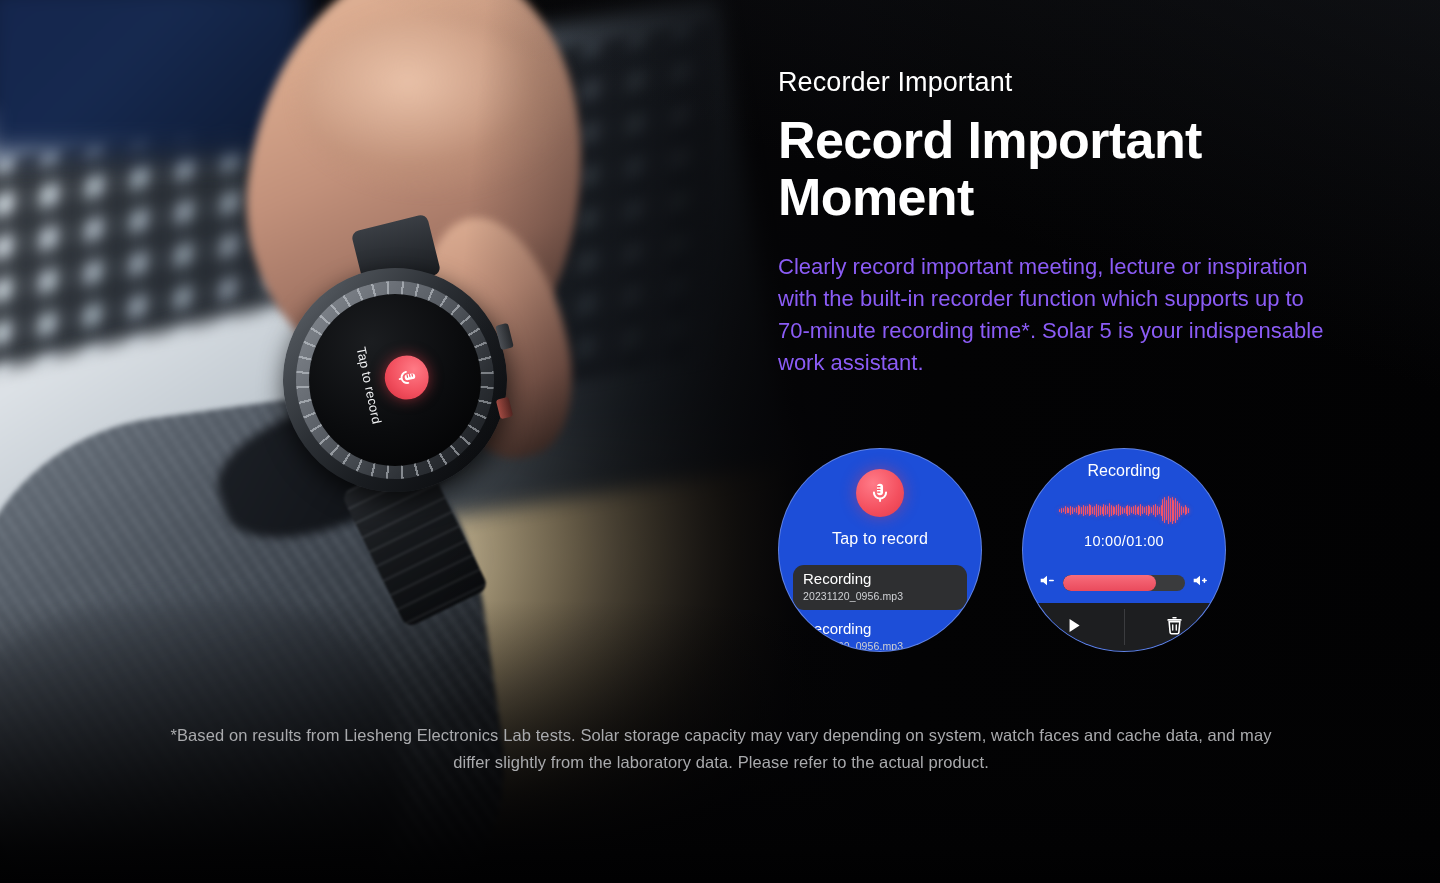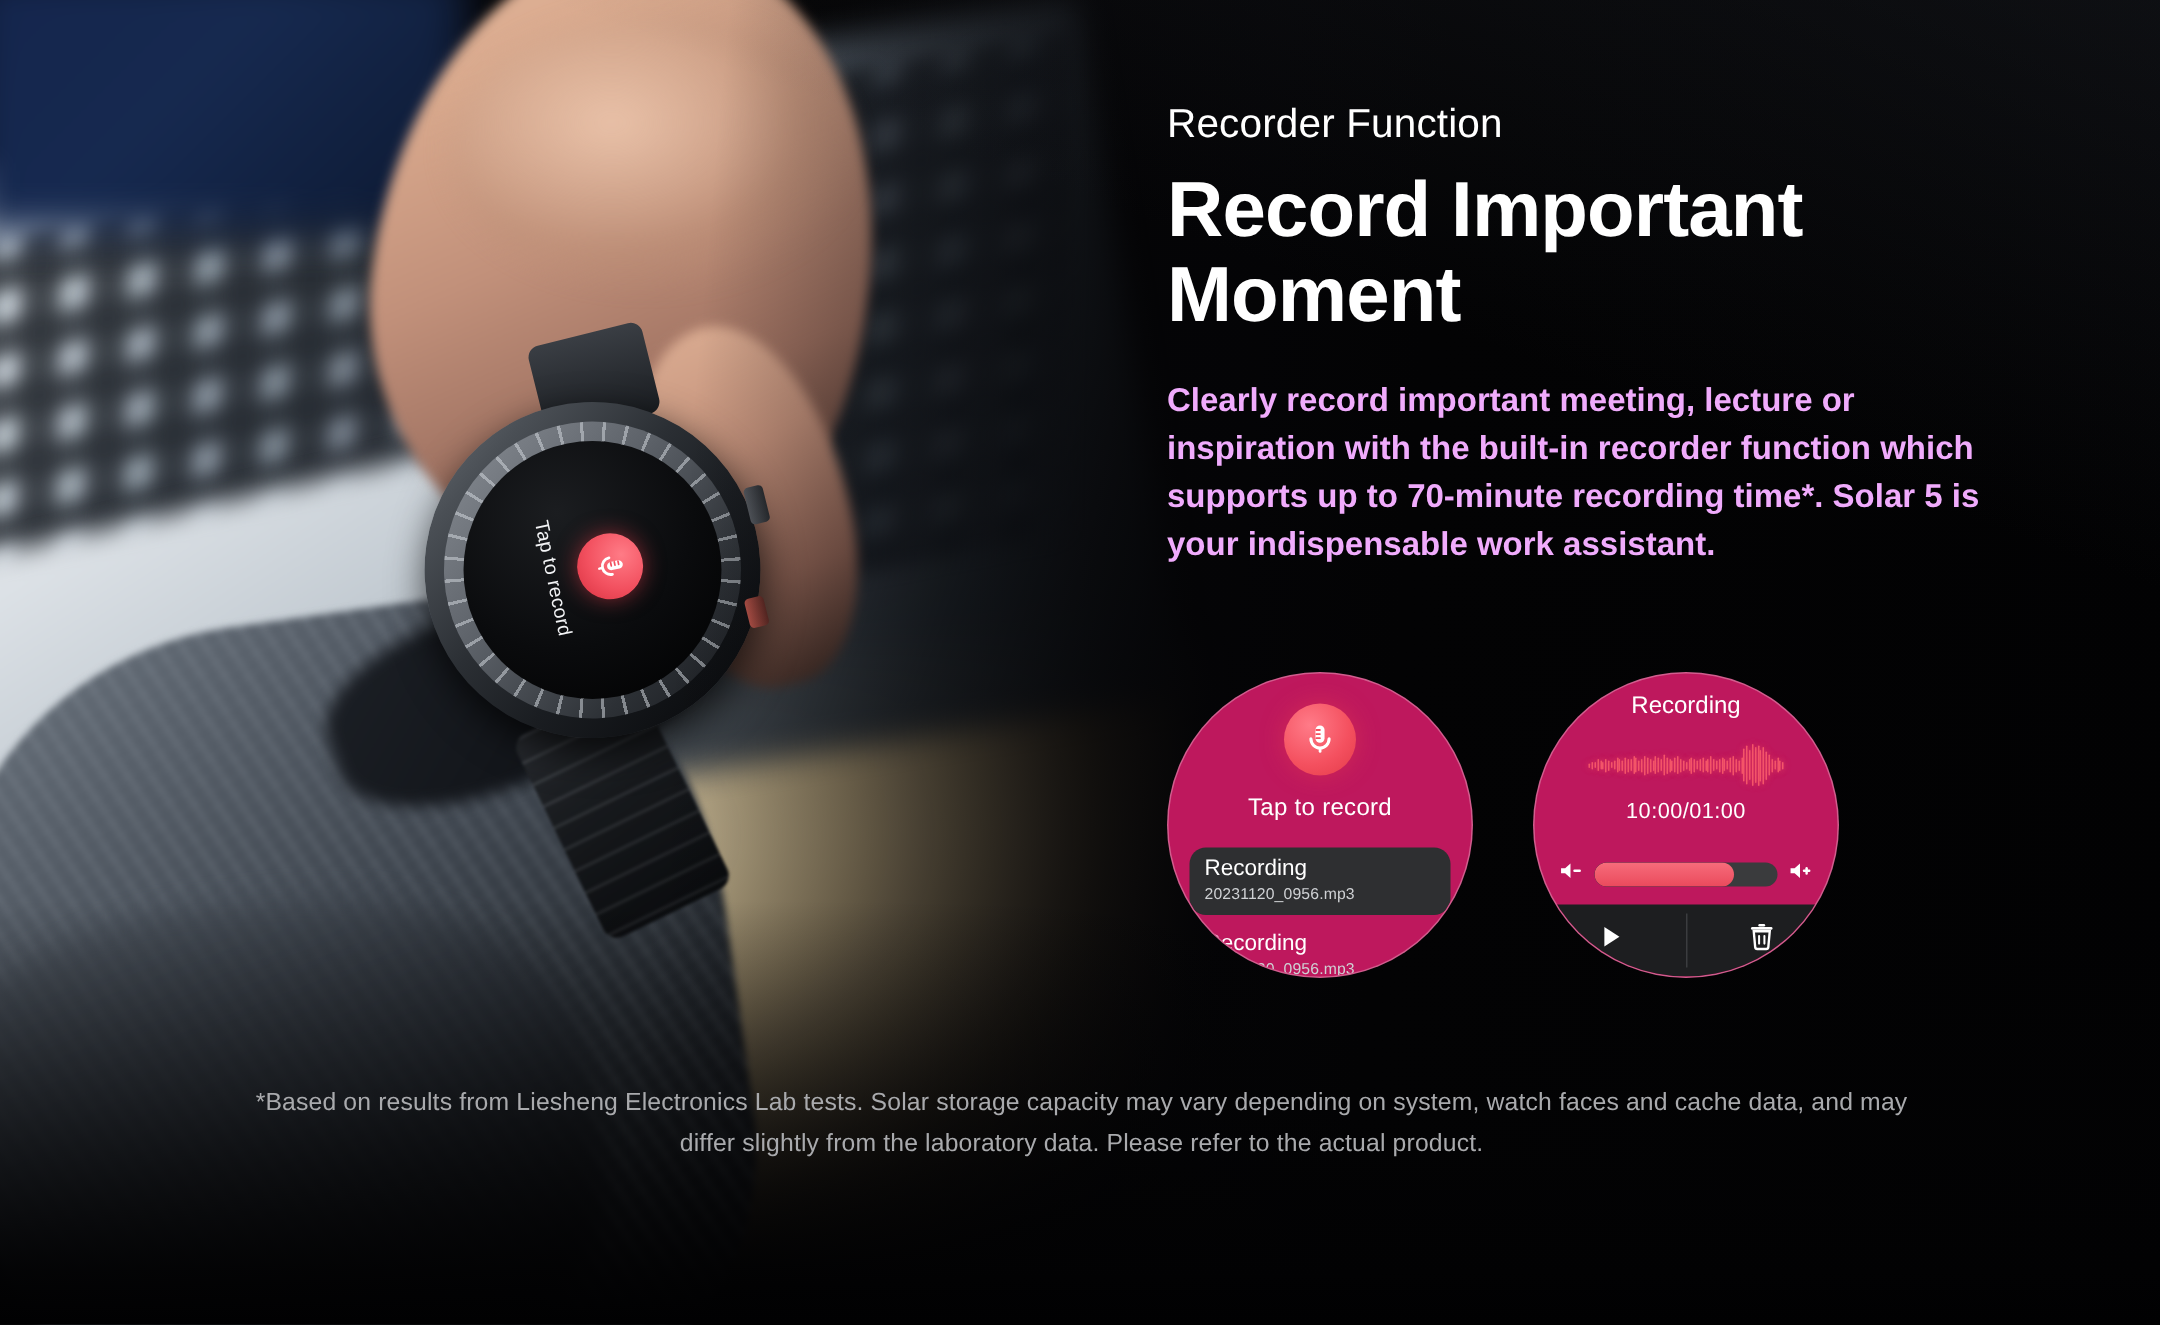--- a/index.html
+++ b/index.html
@@ -260,30 +260,30 @@
   .eyebrow {
     color: #ffffff; font-size: 27px; font-weight: 400;
     letter-spacing: .1px; line-height: 1.2;
   }
   .headline {
     color: #ffffff; font-size: 52px; font-weight: 700;
     line-height: 1.08; letter-spacing: -.6px; margin-top: 14px;
     max-width: 545px;
   }
   .body-copy {
-    color: #f0abfc; font-size: 22px; font-weight: 700;
+    color: #8b5cf6; font-size: 22px; font-weight: 400;
     line-height: 1.46; margin-top: 26px; max-width: 552px;
   }
 
   
   .ui-circle {
     position: absolute;
     width: 204px; height: 204px;
     border-radius: 50%;
-    background: #be185d;
+    background: #1d4ed8;
     border: 1px solid rgba(255,255,255,.30);
     overflow: hidden;
   }
   #circle-left  { left: 778px; top: 448px; }
   #circle-right { left: 1022px; top: 448px; }
 
   
   .lc-mic-wrap {
     position: absolute; left: 50%; top: 20px;
     transform: translateX(-50%);
@@ -396,21 +396,21 @@
         <div class="hw-label">Tap to record</div>
       </div>
     </div>
   </div>
 
   <div class="bg-fade-right"></div>
   <div class="bg-fade-bottom"></div>
   <div class="bg-fade-top"></div>
 
   <div class="copy">
-    <div class="eyebrow">Recorder Function</div>
+    <div class="eyebrow">Recorder Important</div>
     <h1 class="headline">Record Important Moment</h1>
     <p class="body-copy">Clearly record important meeting, lecture or inspiration with the built-in recorder function which supports up to 70-minute recording time*. Solar 5 is your indispensable work assistant.</p>
   </div>
 
   <div class="ui-circle" id="circle-left">
     <div class="lc-mic-wrap">
       <svg width="26" height="26" viewBox="0 0 24 24" aria-hidden="true">
         <rect x="9.2" y="3.4" width="5.6" height="10.6" rx="2.8" fill="#fff"></rect>
         <rect x="9.2" y="5.6" width="3.3" height="1.15" rx="0.57" fill="#f4505f"></rect>
         <rect x="9.2" y="8.1" width="3.3" height="1.15" rx="0.57" fill="#f4505f"></rect>

